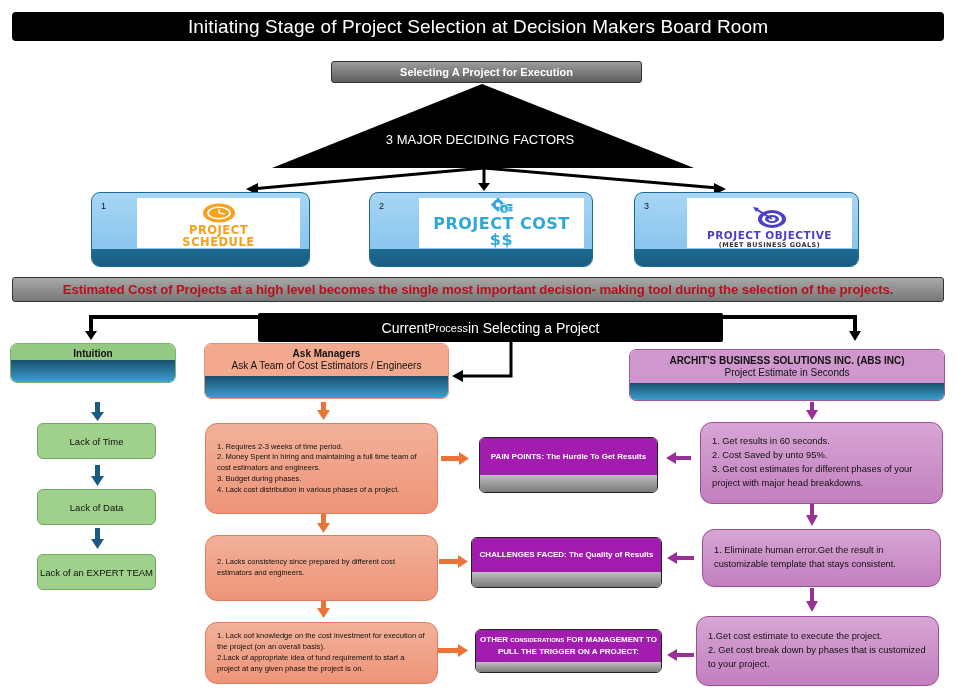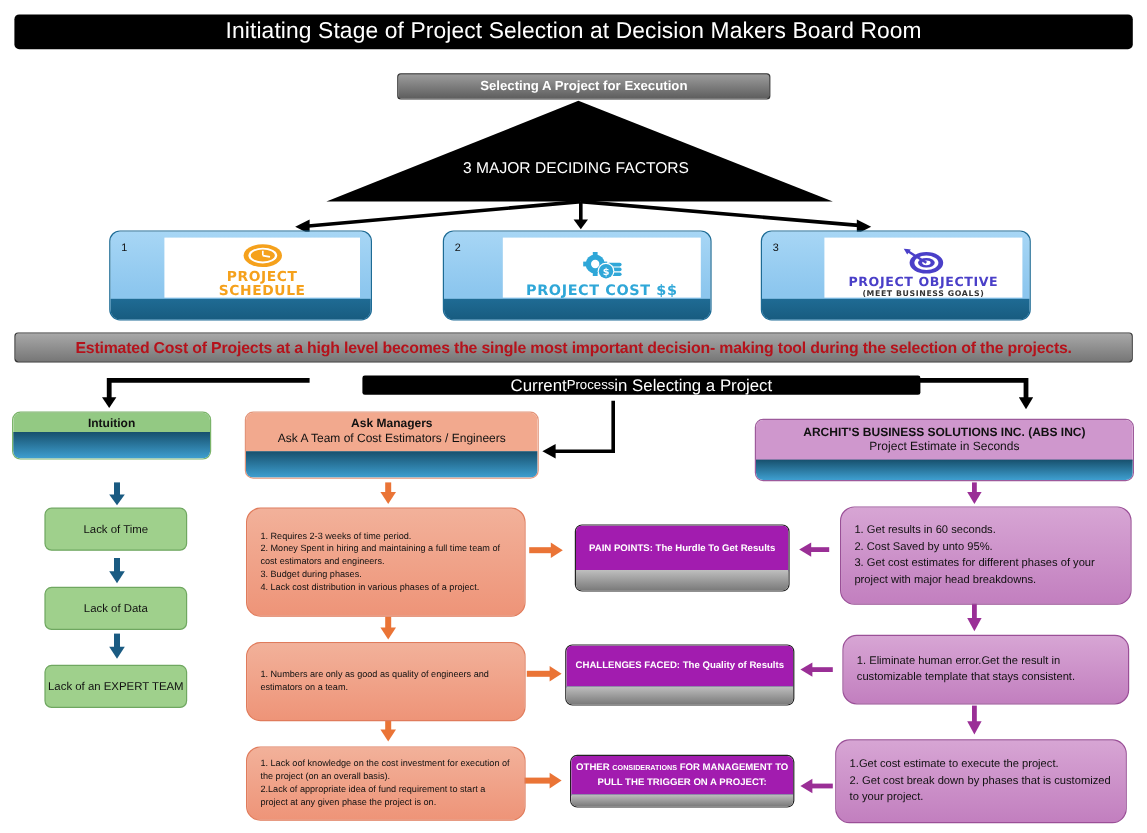--- a/index.html
+++ b/index.html
@@ -25,22 +25,22 @@
   .factor-card .num { position: absolute; left: 9px; top: 8px; font-size: 9px; color: #111; }
   .factor-card .logo { position: absolute; left: 45px; top: 5px; width: 163px; height: 50px; background: #fff;
     display: flex; flex-direction: column; align-items: center; justify-content: flex-end; }
   .logo-text { font-family: "DejaVu Sans", sans-serif; font-weight: bold; line-height: 1; text-align: center; letter-spacing: 0.5px; }
 
   
   #banner { left: 12px; top: 277px; width: 932px; height: 25px; border: 1px solid #333; border-radius: 3px;
     background: linear-gradient(#a8a8a8, #777); color: #b5121b; font-weight: bold; font-size: 13.2px;
     display: flex; align-items: center; justify-content: center; white-space: nowrap; letter-spacing: -0.15px; }
 
-  #process-bar { left: 258px; top: 313px; width: 465px; height: 16px; background: #000; color: #fff; font-size: 14px;
-    display: flex; align-items: center; justify-content: center; border-radius: 2px; margin-left: 44px; }
+  #process-bar { left: 258px; top: 313px; width: 465px; height: 29px; background: #000; color: #fff; font-size: 14px;
+    display: flex; align-items: center; justify-content: center; border-radius: 2px; }
   #process-bar .small { font-size: 11px; }
 
   
   .col-head { border-radius: 7px; overflow: hidden; }
   .col-head .top { position: absolute; left: 0; right: 0; top: 0; height: 32px; display: flex; flex-direction: column;
     align-items: center; justify-content: center; font-size: 10px; line-height: 1.25; text-align: center; }
   .col-head .bot { position: absolute; left: 0; right: 0; bottom: 0; height: 22px; background: linear-gradient(#17506d, #3e9fd0); }
   .col-head .strong { font-weight: bold; }
 
   #head-intuition { left: 10px; top: 343px; width: 166px; height: 40px; border: 1px solid #7bb46a; }
@@ -173,21 +173,21 @@
       <circle cx="14" cy="10" r="3.5" fill="#fff"></circle>
       <g fill="#2fa7d8">
           <rect x="24" y="9" width="12" height="3" rx="1.5"></rect>
           <rect x="24" y="13" width="12" height="3" rx="1.5"></rect>
           <rect x="24" y="17" width="12" height="3" rx="1.5"></rect>
         </g>
       <circle cx="23" cy="16" r="7" fill="#fff"></circle>
       <circle cx="23" cy="16" r="6" fill="#2fa7d8"></circle>
       <text x="23" y="19" font-size="8" fill="#fff" text-anchor="middle" font-family="DejaVu Sans, sans-serif" font-weight="bold">$</text>
     </svg>
-    <div class="logo-text" style="color:#2fa7d8; font-size:12px; margin-top:2px;">PROJECT COST $$</div>
+    <div class="logo-text" style="color:#2fa7d8; font-size:16px; margin-top:2px;">PROJECT COST $$</div>
   </div>
   <div class="bottom"></div>
 </div>
 
 <div class="abs factor-card" style="left:634px; top:192px; width:225px;">
   <span class="num">3</span>
   <div class="logo" style="left:52px; width:165px;">
     <svg width="40" height="22" viewBox="0 0 40 22">
       <ellipse cx="22" cy="12" rx="14" ry="9" fill="#4a3fc8"></ellipse>
       <ellipse cx="22" cy="12" rx="10" ry="6" fill="#fff"></ellipse>
@@ -238,21 +238,21 @@
 <div class="abs green-box" style="top:489px;">Lack of Data</div>
 <div class="abs green-box" style="top:554px;">Lack  of an EXPERT TEAM</div>
 
 <div class="abs orange-box" style="top:423px; height:91px;">
   <div>1. Requires 2-3 weeks of time period.</div>
   <div>2. Money Spent in hiring and maintaining a full time team of cost estimators and engineers.</div>
   <div>3. Budget during phases.</div>
   <div>4. Lack cost distribution in various phases of a project.</div>
 </div>
 <div class="abs orange-box" style="top:535px; height:66px;">
-  <div>1. Numbers are only as good as quality of engineers and estimators on a team.</div>
+  <div>2. Lacks consistency since prepared by different cost estimators and engineers.</div>
 </div>
 <div class="abs orange-box" style="top:622px; height:62px;justify-content:center;">
   <div>1. Lack oof knowledge on the cost investment for execution of the project (on an overall basis).</div>
   <div>2.Lack of appropriate idea of fund requirement to start a project at any given phase the project is on.</div>
 </div>
 
 <div class="abs blue-box" style="left:479px; top:437px; width:179px; height:56px;">
   <div class="top" style="height:38px;">PAIN POINTS: The Hurdle To Get Results</div>
   <div class="bot" style="height:17px;"></div>
 </div>

